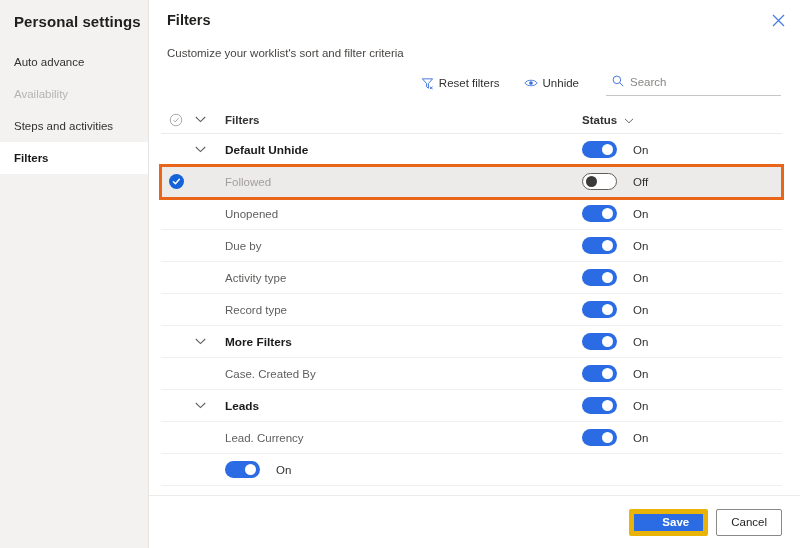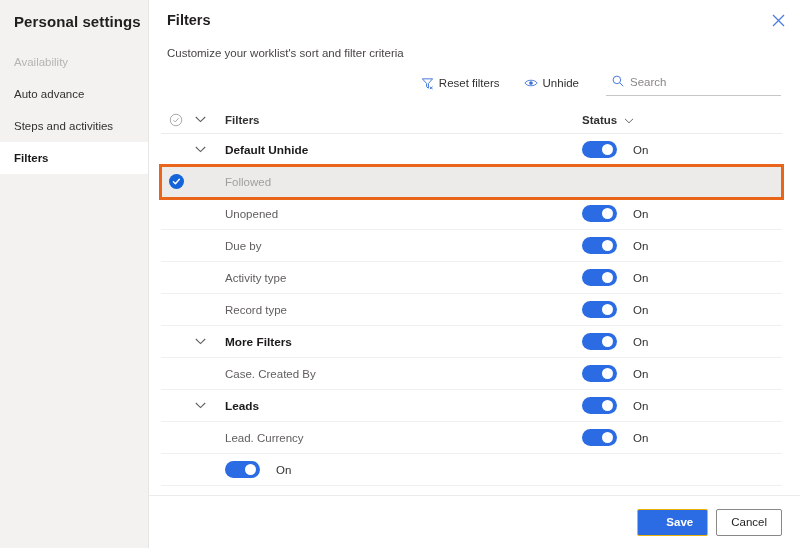--- a/index.html
+++ b/index.html
@@ -230,43 +230,43 @@
     min-width: 64px;
     font-size: 11.5px;
     font-family: inherit;
     border-radius: 2px;
     cursor: pointer;
     padding: 0 14px;
   }
   .btn-primary {
     background: #2b6ce4;
     color: #ffffff;
-    border: 1px solid #eab308;
+    border: 5px solid #eab308;
     font-weight: 600;
     padding-left: 28px;
   }
   .btn-secondary {
     background: #ffffff;
     color: #201f1e;
     border: 1px solid #8a8886;
   }
 </style>
 </head>
 <body>
 
 <div class="app">
 
   <aside class="sidebar">
     <div class="sidebar-title">Personal settings</div>
     <nav class="sidebar-nav" id="sidebar-nav">
+        <div class="sidebar-item">
+          <span>Auto advance</span>
+        </div>
         <div class="sidebar-item disabled">
           <span>Availability</span>
-        </div>
-        <div class="sidebar-item">
-          <span>Auto advance</span>
         </div>
         <div class="sidebar-item">
           <span>Steps and activities</span>
         </div>
         <div class="sidebar-item selected">
           <span>Filters</span>
         </div>
       </nav>
   </aside>
 
@@ -365,20 +365,26 @@
                   <path d="M1.6 5.2 L3.8 7.4 L8.2 2.6" fill="none" stroke="#ffffff" stroke-width="1.6" stroke-linecap="round" stroke-linejoin="round"></path>
                 </svg>
               </span>
             </span>
             <span class="row-chev">
               <svg width="11" height="7" viewBox="0 0 11 7" aria-hidden="true">
                 <path d="M0.8 1 L5.5 5.6 L10.2 1" fill="none" stroke="#605e5c" stroke-width="1.1"></path>
               </svg>
             </span>
             <span class="row-name">Followed</span>
+            <span class="row-status">
+              <span class="toggle off">
+                <span class="knob"></span>
+              </span>
+              <span class="toggle-label">Off</span>
+            </span>
           </div>
           <div class="row child">
             <span class="row-check"></span>
             <span class="row-chev">
               <svg width="11" height="7" viewBox="0 0 11 7" aria-hidden="true">
                 <path d="M0.8 1 L5.5 5.6 L10.2 1" fill="none" stroke="#605e5c" stroke-width="1.1"></path>
               </svg>
             </span>
             <span class="row-name">Unopened</span>
             <span class="row-status">

